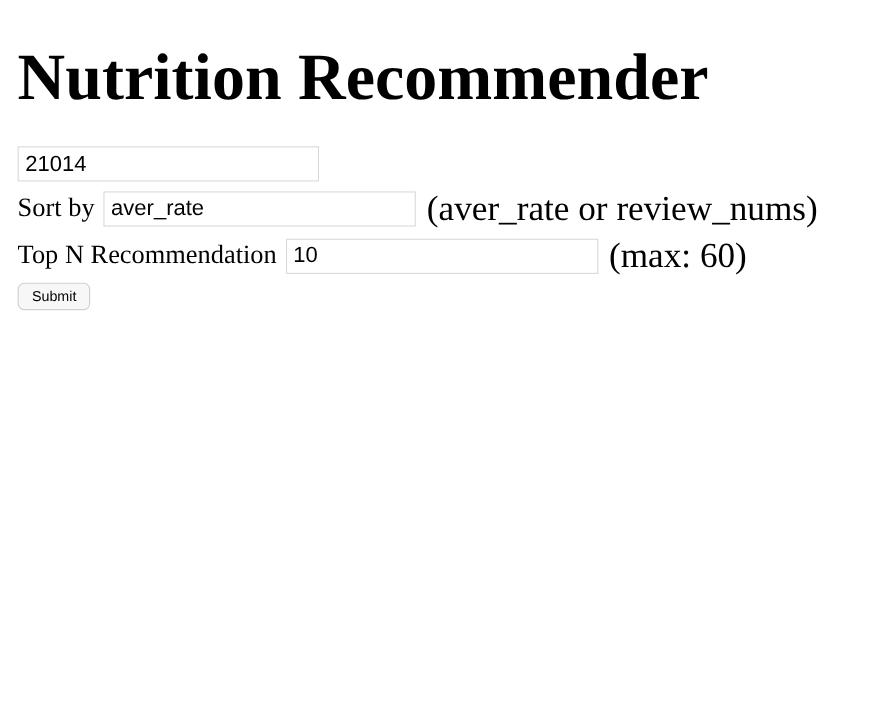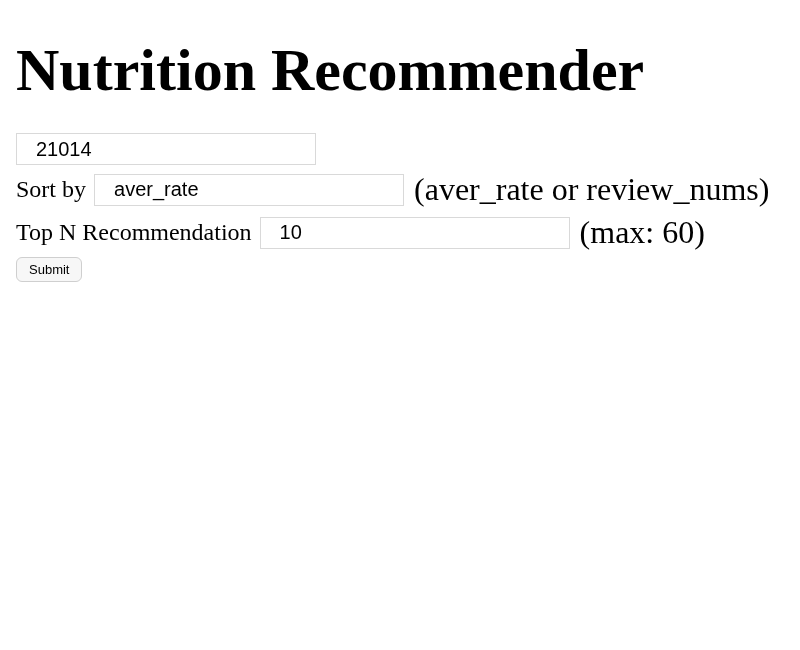--- a/index.html
+++ b/index.html
@@ -20,21 +20,21 @@
       display: flex;
       align-items: center;
       flex-wrap: wrap;
     }
     .form-row label {
       margin-right: 8px;
     }
     .form-row input[type="text"] {
       font-family: Arial, Helvetica, sans-serif;
       font-size: 20px;
-      padding: 4px 19px;
+      padding: 4px 6px;
       border: 1px solid #d9d9d9;
       height: 22px;
       box-sizing: content-box;
     }
     .hint {
       margin-left: 10px;
       font-size: 32px;
     }
     .submit-row {
       margin-top: 6px;

